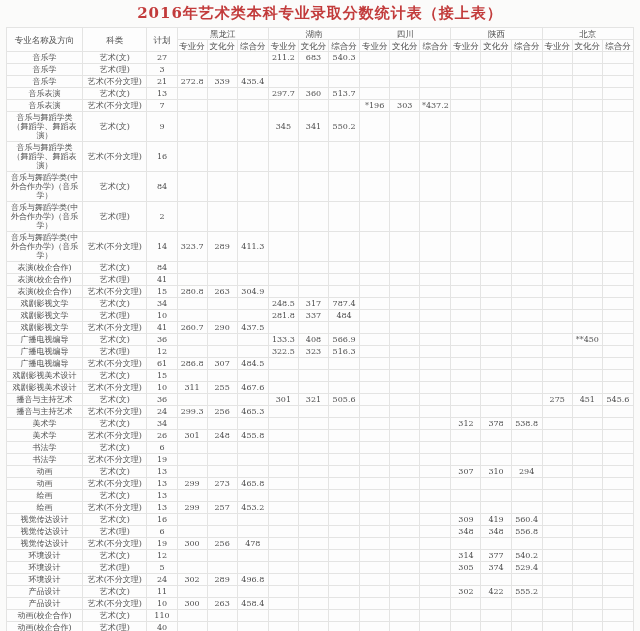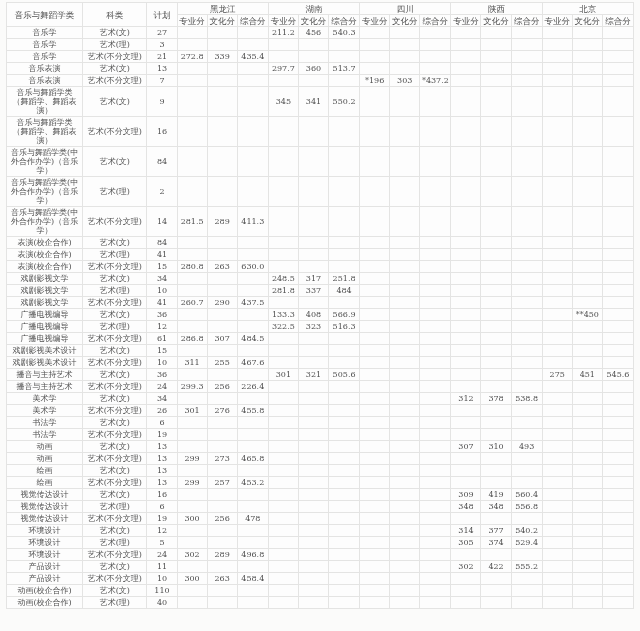--- a/index.html
+++ b/index.html
@@ -28,20 +28,21 @@
     font-weight:normal; overflow:hidden;
   }
   .score-table th { font-size:8.5px; line-height:10px; height:11px; padding:0; }
   .score-table td { font-size:8px;  line-height:9px;  padding:1px 0; }
   .score-table td.major-cell { padding:1px 2px;margin-left:16px; }
 </style>
 </head>
 <body>
 
 <div class="page">
+  <h1 class="title">2016年艺术类本科专业录取分数统计表（接上表）</h1>
 
   <table class="score-table">
     <colgroup>
       <col style="width:76px">
         <col style="width:64px">
         <col style="width:30px">
       <col style="width:30px">
         <col style="width:30px">
         <col style="width:31px">
       <col style="width:30px">
@@ -52,21 +53,21 @@
         <col style="width:31px">
       <col style="width:30px">
         <col style="width:30px">
         <col style="width:31px">
       <col style="width:30px">
         <col style="width:30px">
         <col style="width:31px">
     </colgroup>
     <thead>
         <tr>
-          <th rowspan="2">音乐与舞蹈学类</th>
+          <th rowspan="2">专业名称及方向</th>
           <th rowspan="2">科类</th>
           <th rowspan="2">计划</th>
           <th colspan="3">黑龙江</th>
           <th colspan="3">湖南</th>
           <th colspan="3">四川</th>
           <th colspan="3">陕西</th>
           <th colspan="3">北京</th>
         </tr>
         <tr>
           <th>专业分</th>
@@ -88,21 +89,21 @@
       </thead>
     <tbody>
         <tr>
           <td class="major-cell">音乐学</td>
           <td>艺术(文)</td>
           <td>27</td>
           <td></td>
           <td></td>
           <td></td>
           <td>211.2</td>
-          <td>456</td>
+          <td>683</td>
           <td>540.3</td>
           <td></td>
           <td></td>
           <td></td>
           <td></td>
           <td></td>
           <td></td>
           <td></td>
           <td></td>
           <td></td>
@@ -264,21 +265,21 @@
           <td></td>
           <td></td>
           <td></td>
           <td></td>
           <td></td>
         </tr>
         <tr>
           <td class="major-cell">音乐与舞蹈学类(中外合作办学)（音乐学）</td>
           <td>艺术(不分文理)</td>
           <td>14</td>
-          <td>281.5</td>
+          <td>323.7</td>
           <td>289</td>
           <td>411.3</td>
           <td></td>
           <td></td>
           <td></td>
           <td></td>
           <td></td>
           <td></td>
           <td></td>
           <td></td>
@@ -326,21 +327,21 @@
           <td></td>
           <td></td>
           <td></td>
         </tr>
         <tr>
           <td class="major-cell">表演(校企合作)</td>
           <td>艺术(不分文理)</td>
           <td>15</td>
           <td>280.8</td>
           <td>263</td>
-          <td>630.0</td>
+          <td>304.9</td>
           <td></td>
           <td></td>
           <td></td>
           <td></td>
           <td></td>
           <td></td>
           <td></td>
           <td></td>
           <td></td>
           <td></td>
@@ -349,21 +350,21 @@
         </tr>
         <tr>
           <td class="major-cell">戏剧影视文学</td>
           <td>艺术(文)</td>
           <td>34</td>
           <td></td>
           <td></td>
           <td></td>
           <td>248.5</td>
           <td>317</td>
-          <td>251.8</td>
+          <td>787.4</td>
           <td></td>
           <td></td>
           <td></td>
           <td></td>
           <td></td>
           <td></td>
           <td></td>
           <td></td>
           <td></td>
         </tr>
@@ -526,21 +527,21 @@
           <td>275</td>
           <td>451</td>
           <td>545.6</td>
         </tr>
         <tr>
           <td class="major-cell">播音与主持艺术</td>
           <td>艺术(不分文理)</td>
           <td>24</td>
           <td>299.3</td>
           <td>256</td>
-          <td>226.4</td>
+          <td>465.3</td>
           <td></td>
           <td></td>
           <td></td>
           <td></td>
           <td></td>
           <td></td>
           <td></td>
           <td></td>
           <td></td>
           <td></td>
@@ -565,21 +566,21 @@
           <td>538.8</td>
           <td></td>
           <td></td>
           <td></td>
         </tr>
         <tr>
           <td class="major-cell">美术学</td>
           <td>艺术(不分文理)</td>
           <td>26</td>
           <td>301</td>
-          <td>276</td>
+          <td>248</td>
           <td>455.8</td>
           <td></td>
           <td></td>
           <td></td>
           <td></td>
           <td></td>
           <td></td>
           <td></td>
           <td></td>
           <td></td>
@@ -635,21 +636,21 @@
           <td></td>
           <td></td>
           <td></td>
           <td></td>
           <td></td>
           <td></td>
           <td></td>
           <td></td>
           <td>307</td>
           <td>310</td>
-          <td>493</td>
+          <td>294</td>
           <td></td>
           <td></td>
           <td></td>
         </tr>
         <tr>
           <td class="major-cell">动画</td>
           <td>艺术(不分文理)</td>
           <td>13</td>
           <td>299</td>
           <td>273</td>

